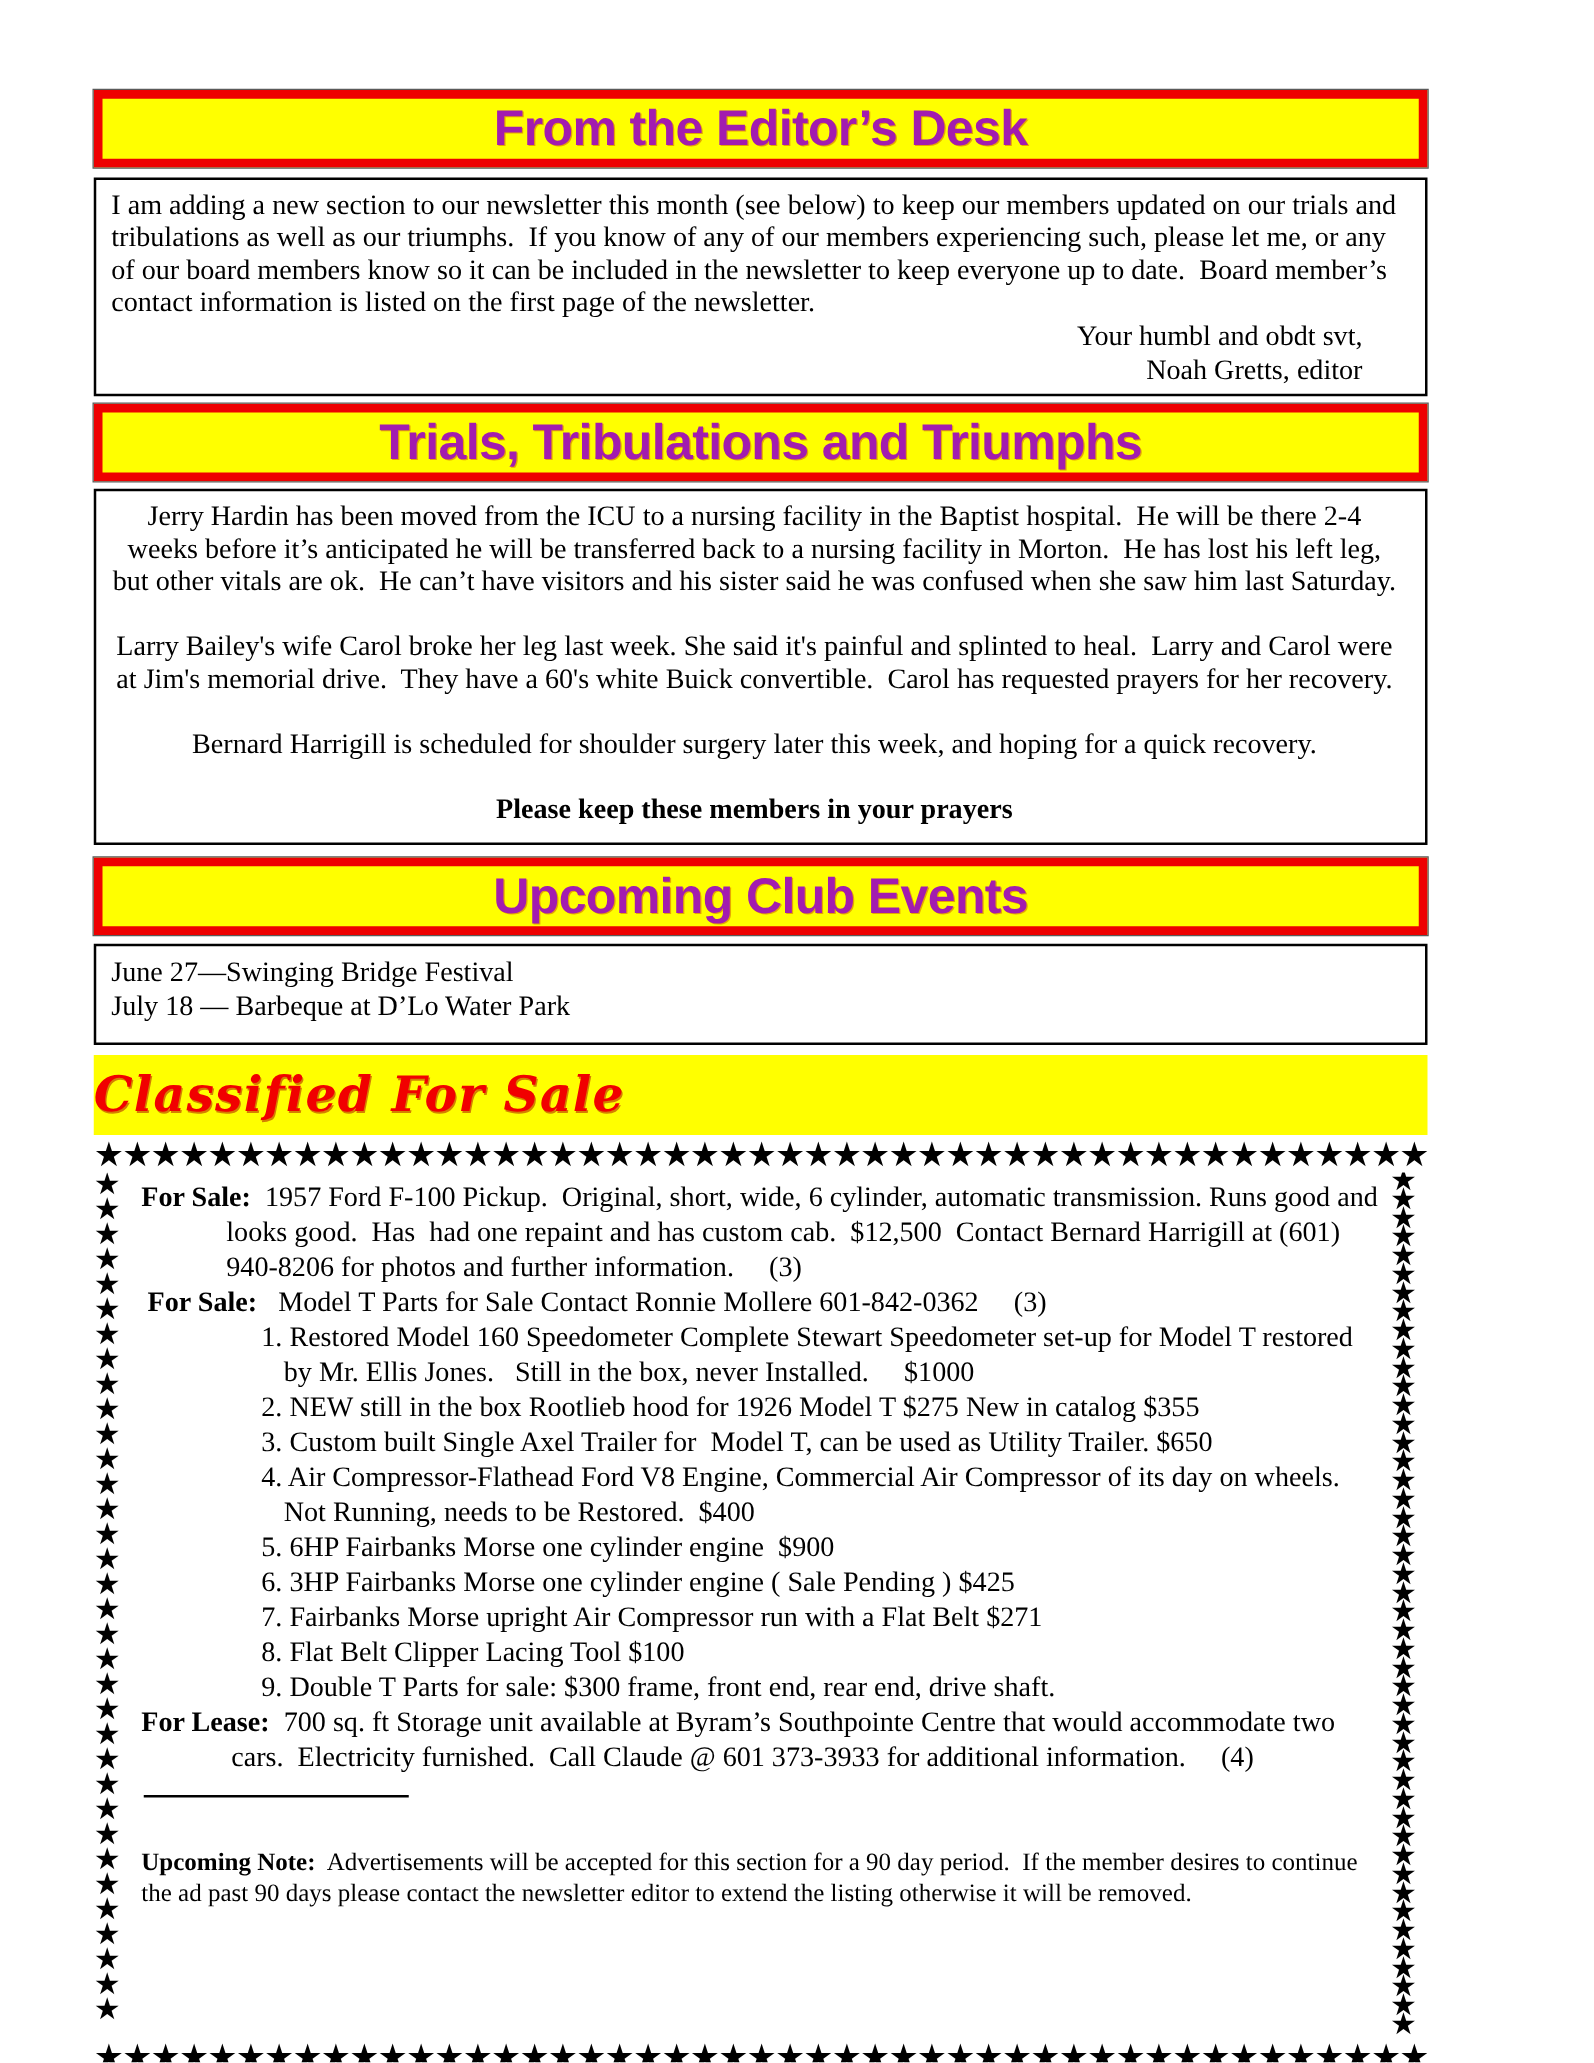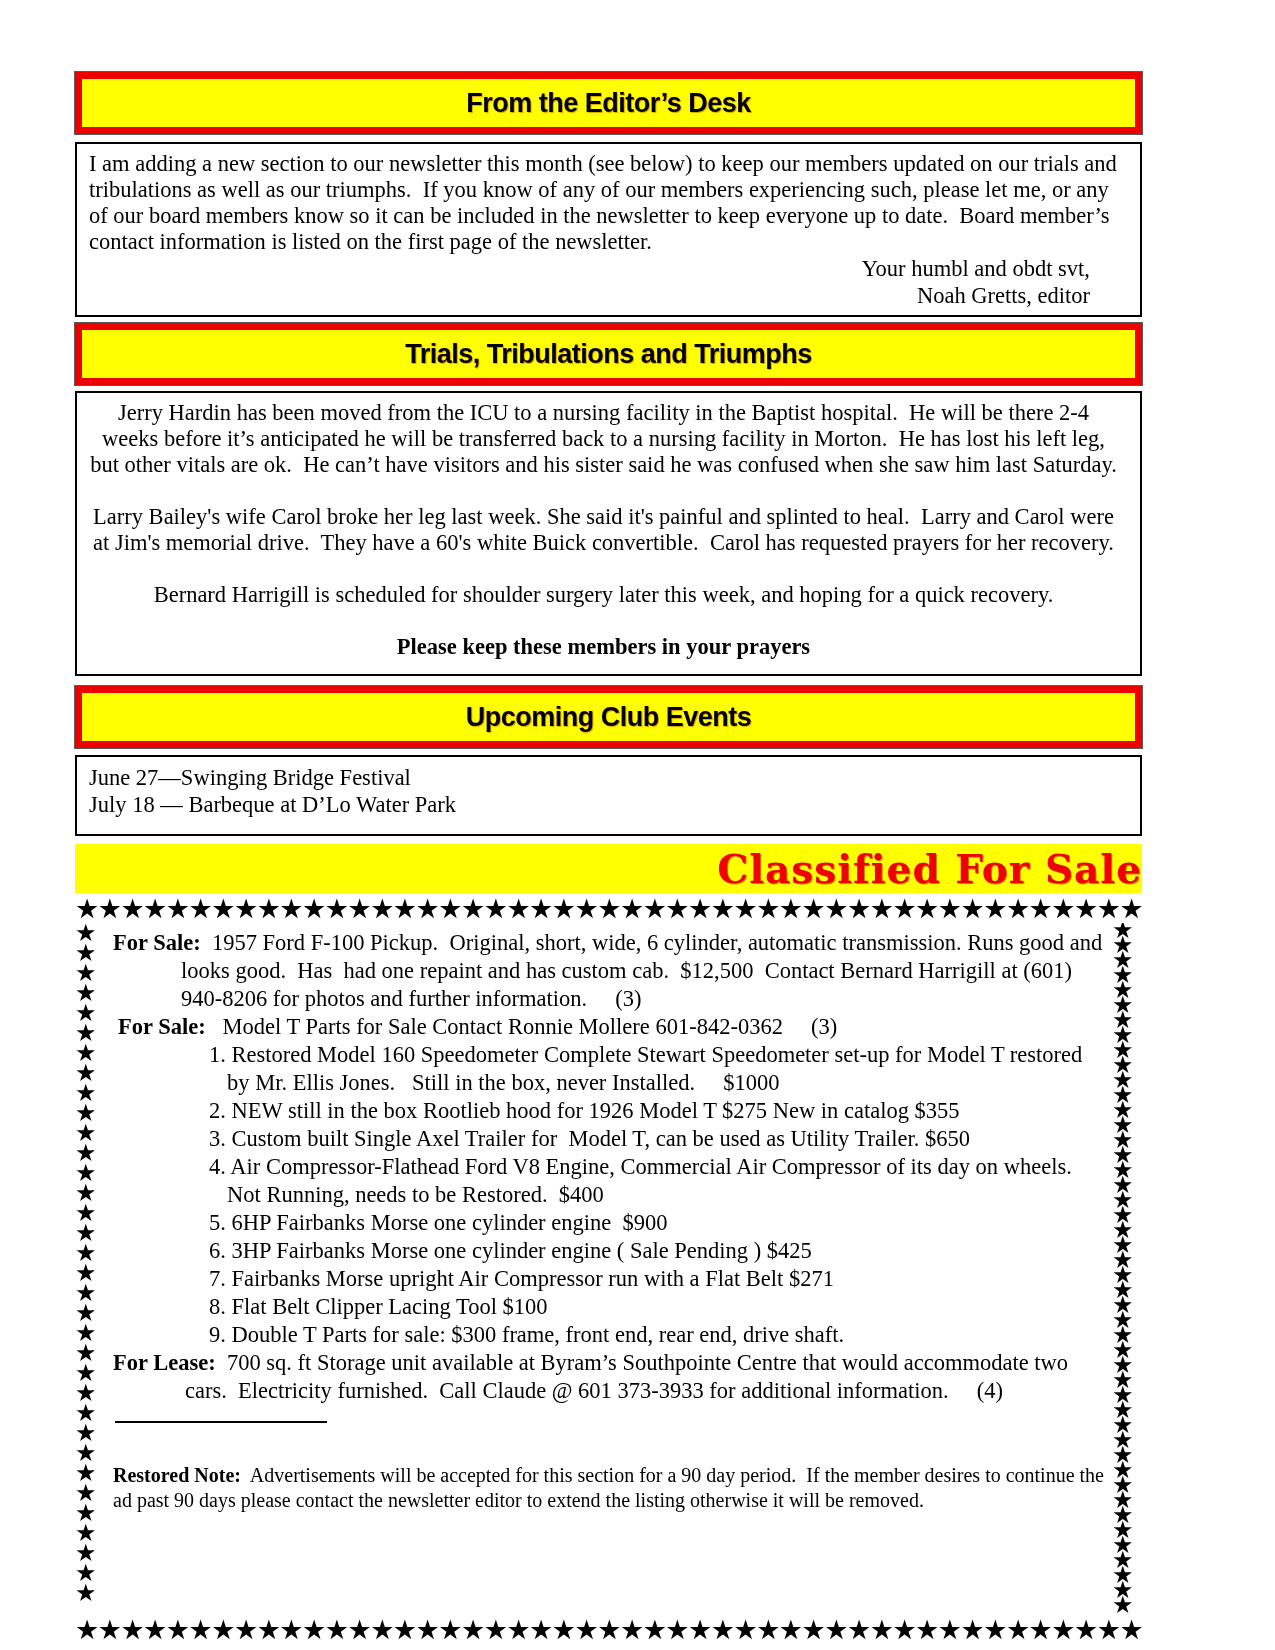--- a/index.html
+++ b/index.html
@@ -17,22 +17,22 @@
   .pre{white-space:pre-wrap;}
   
   .band{
     background:#ffff00;
     border:7px solid #ee0000;
     outline:1px solid #5a5a5a;
     height:48px;
     display:flex;align-items:center;justify-content:center;
     font-family:"Liberation Sans", sans-serif;
     font-weight:700;
-    font-size:27px;
-    color:#000000;
+    font-size:40px;
+    color:#a21caf;
     text-shadow:1px 1px 0 rgba(200,60,0,.45);
     letter-spacing:-0.5px;
   }
   
   .tbox{
     border:2px solid #000;
     padding:7px 22px 6px 12px;
     font-size:22.5px;
     line-height:26px;
   }
@@ -45,28 +45,29 @@
   }
   .prayers{
     text-align:center;
     font-weight:700;
     margin-top:26px;
   }
   
   .classified-band{
     margin-top:8px;
     background:#ffff00;
-    height:49px;
-    display:flex;align-items:center;justify-content:flex-end;
+    height:64px;
+    display:flex;align-items:center;justify-content:flex-start;
     font-family:"DejaVu Serif", serif;
     font-weight:700;
     font-size:39px;
     color:#f10000;
     text-shadow:1px 1px 0 rgba(170,0,0,.5);
     letter-spacing:1px;
+    font-style:italic;
   }
   
   .stars-frame{margin-top:3px;}
   .star-row{
     font-size:27px;
     line-height:26px;
     height:27px;
     letter-spacing:-1.5px;
     white-space:nowrap;
     overflow:hidden;
@@ -166,20 +167,20 @@
           <li class="pre">3. Custom built Single Axel Trailer for  Model T, can be used as Utility Trailer. $650</li>
           <li class="pre">4. Air Compressor-Flathead Ford V8 Engine, Commercial Air Compressor of its day on wheels.  Not Running, needs to be Restored.  $400</li>
           <li class="pre">5. 6HP Fairbanks Morse one cylinder engine  $900</li>
           <li class="pre">6. 3HP Fairbanks Morse one cylinder engine ( Sale Pending ) $425</li>
           <li class="pre">7. Fairbanks Morse upright Air Compressor run with a Flat Belt $271</li>
           <li class="pre">8. Flat Belt Clipper Lacing Tool $100</li>
           <li class="pre">9. Double T Parts for sale: $300 frame, front end, rear end, drive shaft.</li>
         </ul>
         <div class="listing pre" style="padding-left:72px;text-indent:-72px;"><b>For Lease:</b><span>  700 sq. ft Storage unit available at Byram’s Southpointe Centre that would accommodate two cars.  Electricity furnished.  Call Claude @ 601 373-3933 for additional information.     (4)</span></div>
         <div class="rule"></div>
-        <div class="editors-note pre"><b>Restored Note:</b><span>  Advertisements will be accepted for this section for a 90 day period.  If the member desires to continue the ad past 90 days please contact the newsletter editor to extend the listing otherwise it will be removed.</span></div>
+        <div class="editors-note pre"><b>Upcoming Note:</b><span>  Advertisements will be accepted for this section for a 90 day period.  If the member desires to continue the ad past 90 days please contact the newsletter editor to extend the listing otherwise it will be removed.</span></div>
       </div>
       <div class="star-col right">★★★★★★★★★★★★★★★★★★★★★★★★★★★★★★★★★★★★★★★★★★★★★★</div>
     </div>
     <div class="star-row" style="margin-top:4px;">★★★★★★★★★★★★★★★★★★★★★★★★★★★★★★★★★★★★★★★★★★★★★★★★</div>
   </div>
 
 </div>
 
 </body></html>

